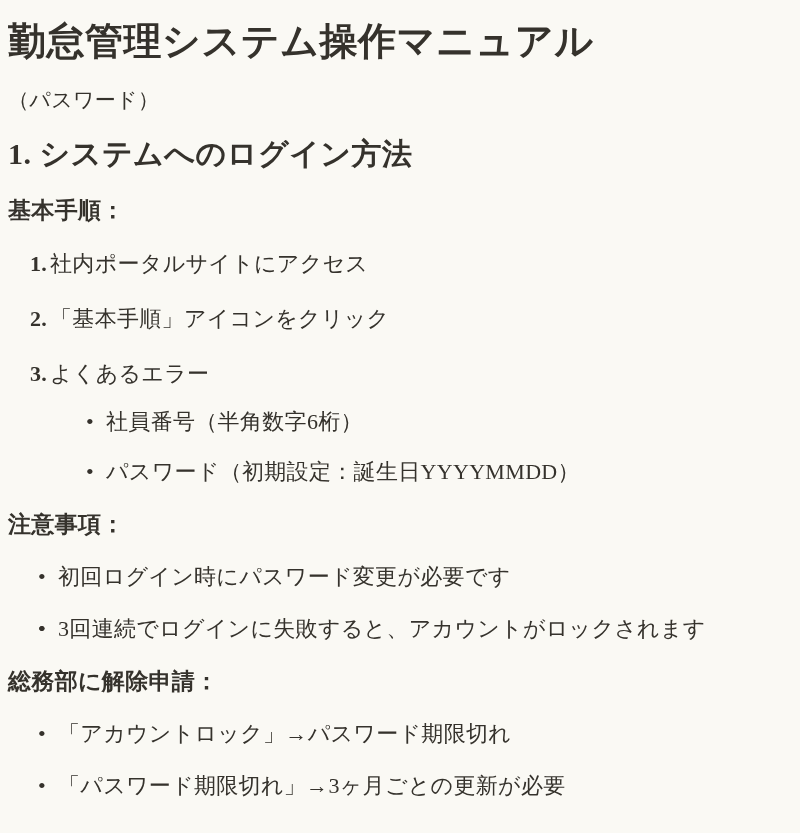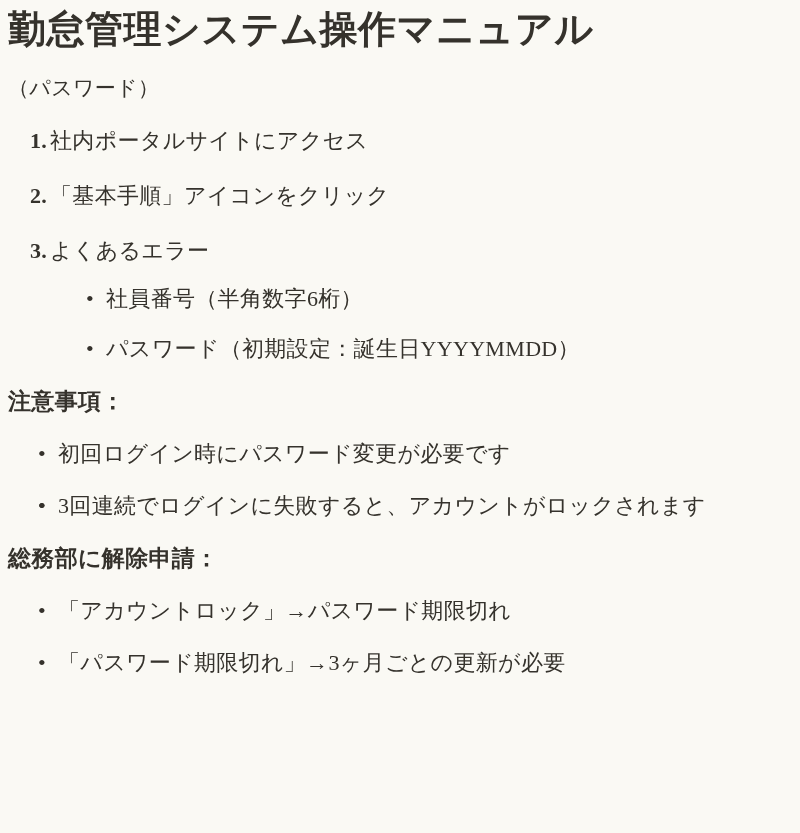--- a/index.html
+++ b/index.html
@@ -11,21 +11,21 @@
   }
 
   body {
     background: #faf9f4;
     color: #35322c;
     font-family: "Liberation Serif", "DejaVu Serif", serif;
     letter-spacing: 0.02em;
   }
 
   .doc {
-    padding: 6px 20px 0 8px;
+    padding: 18px 20px 0 8px;
     width: 800px;
     height: 833px;
   }
 
   h1.title {
     font-size: 38px;
     line-height: 46px;
     font-weight: 700;
     letter-spacing: 0.5px;
   }
@@ -104,21 +104,23 @@
 </style>
 </head>
 <body>
 
 <main class="doc">
 
   <h1 class="title">勤怠管理システム操作マニュアル</h1>
 
   <p class="subtitle">（パスワード）</p>
 
+  <h2 class="section-heading">1. システムへのログイン方法</h2>
 
+  <p class="group-label">基本手順：</p>
 
   <ol class="steps">
     <li>
       <span class="num-marker">1.</span>
       <span>社内ポータルサイトにアクセス</span>
     </li>
     <li>
       <span class="num-marker">2.</span>
       <span>「基本手順」アイコンをクリック</span>
     </li>

